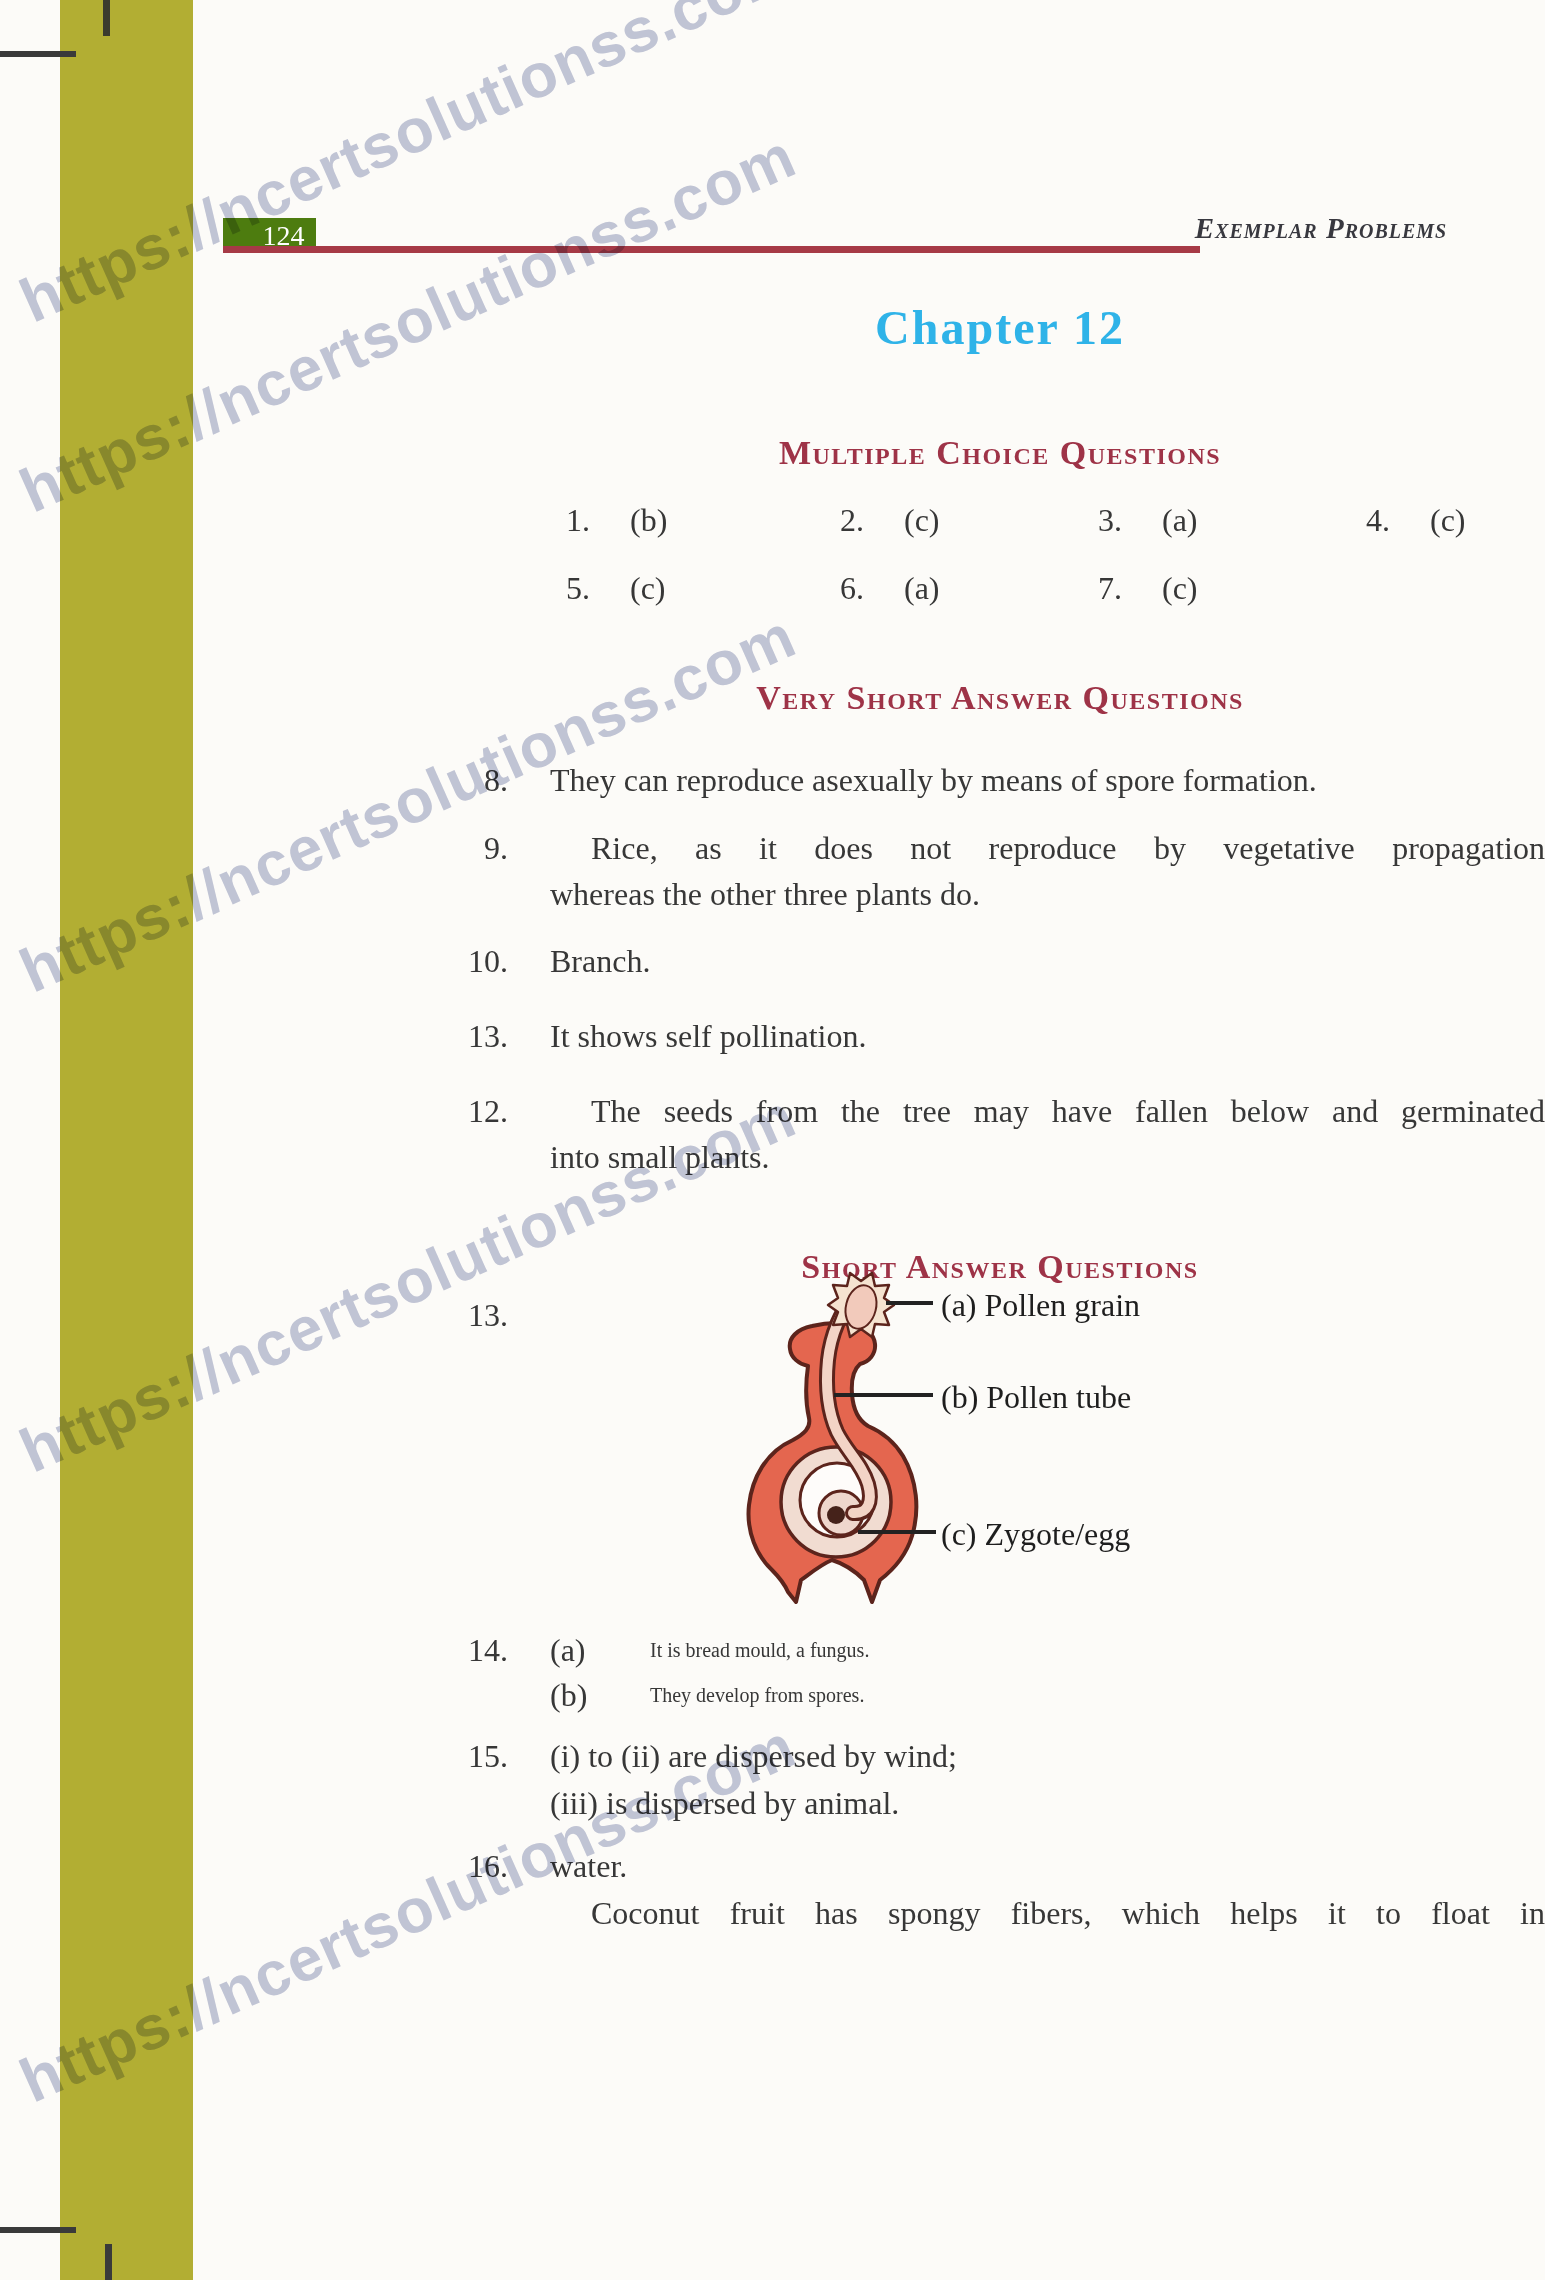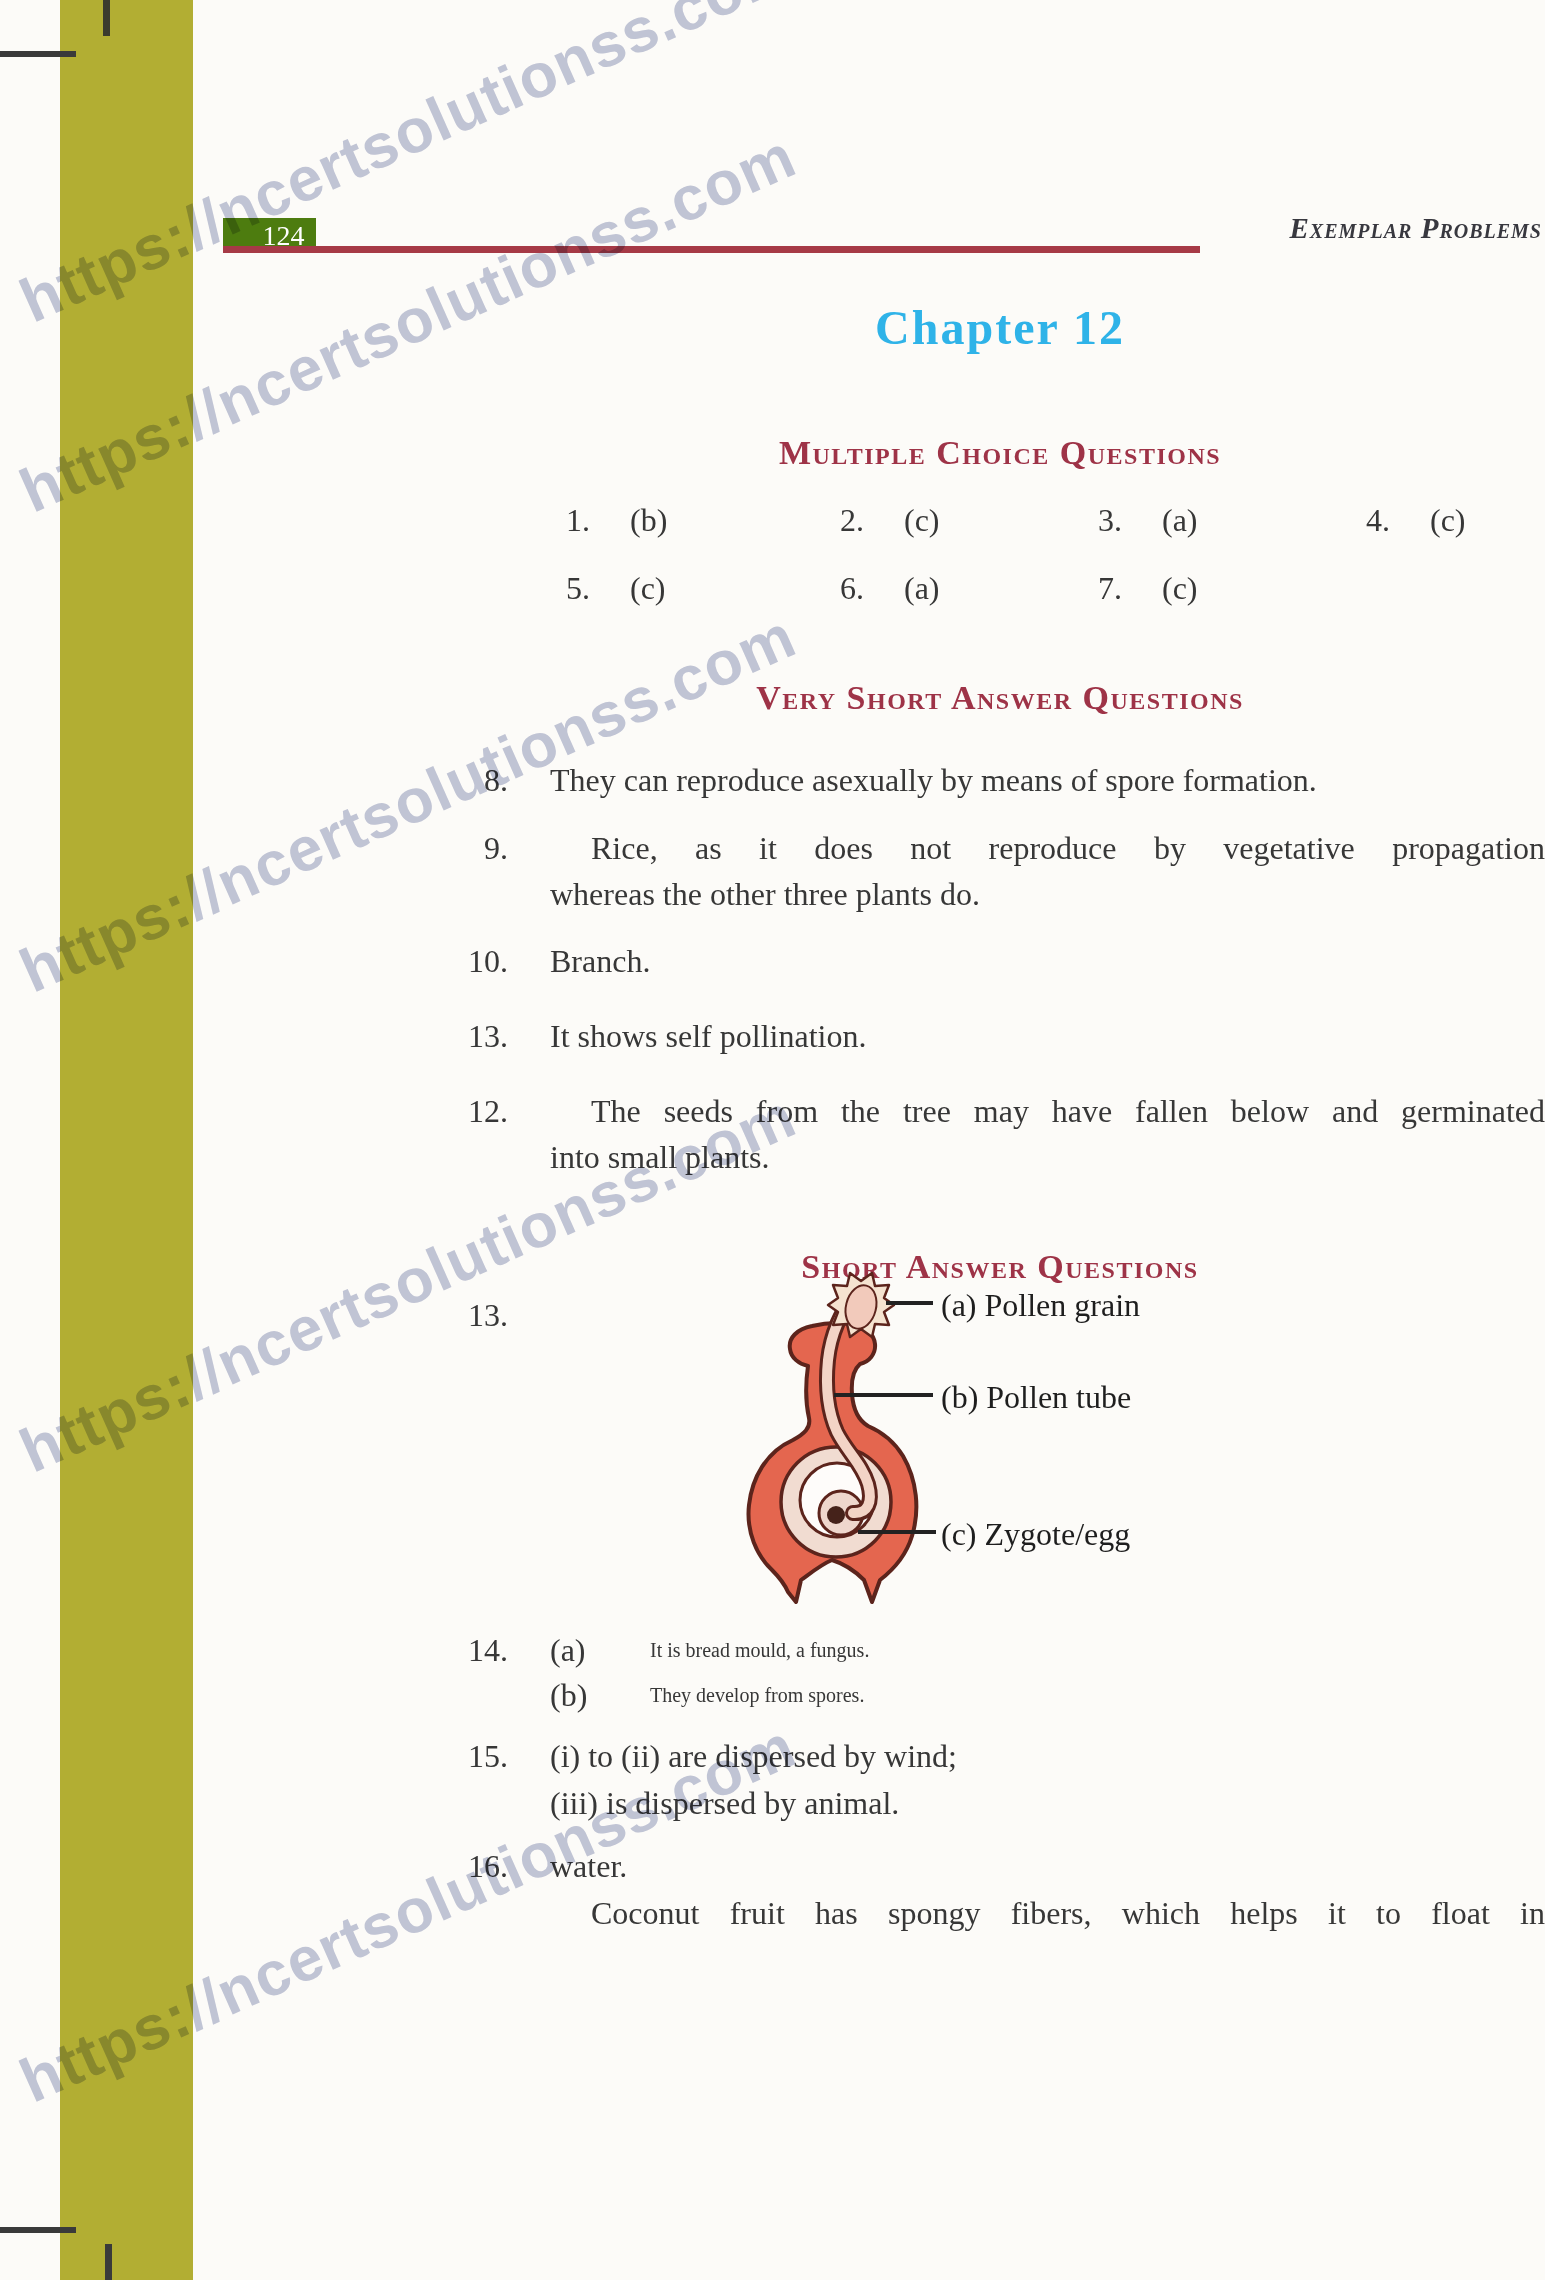--- a/index.html
+++ b/index.html
@@ -13,21 +13,21 @@
   .crop-h-top    { position:absolute; left:0;     top:51px;  width:76px; height:6px;  background:#3a3a3a; }
   .crop-h-bottom { position:absolute; left:0;     top:2227px;width:76px; height:6px;  background:#3a3a3a; }
   .crop-v-bottom { position:absolute; left:105px; top:2244px;width:7px;  height:36px; background:#3a3a3a; }
 
   .badge {
     position:absolute; left:223px; top:218px; width:65px; height:35px;
     background:#4d7c0f; color:#fff; font-size:28px; line-height:35px; text-align:center;padding-left:28px;
   }
   .rule { position:absolute; left:223px; top:246px; width:977px; height:7px; background:#a63a46; }
   .hdr-right {
-    position:absolute; left:1100px; top:212px; width:442px; text-align:right;
+    position:absolute; left:1100px; top:212px; width:442px; text-align:center;
     font-style:italic; font-weight:bold; font-variant:small-caps;
     font-size:29px; letter-spacing:1px; color:#38383f;
   }
   .chapter {
     position:absolute; left:455px; top:300px; width:1090px; text-align:center;
     font-weight:bold; font-size:48px; letter-spacing:2px; color:#2fb3e8;
   }
   .heading {
     position:absolute; left:455px; width:1090px; text-align:center;
     font-variant:small-caps; font-weight:bold; font-size:34px;

